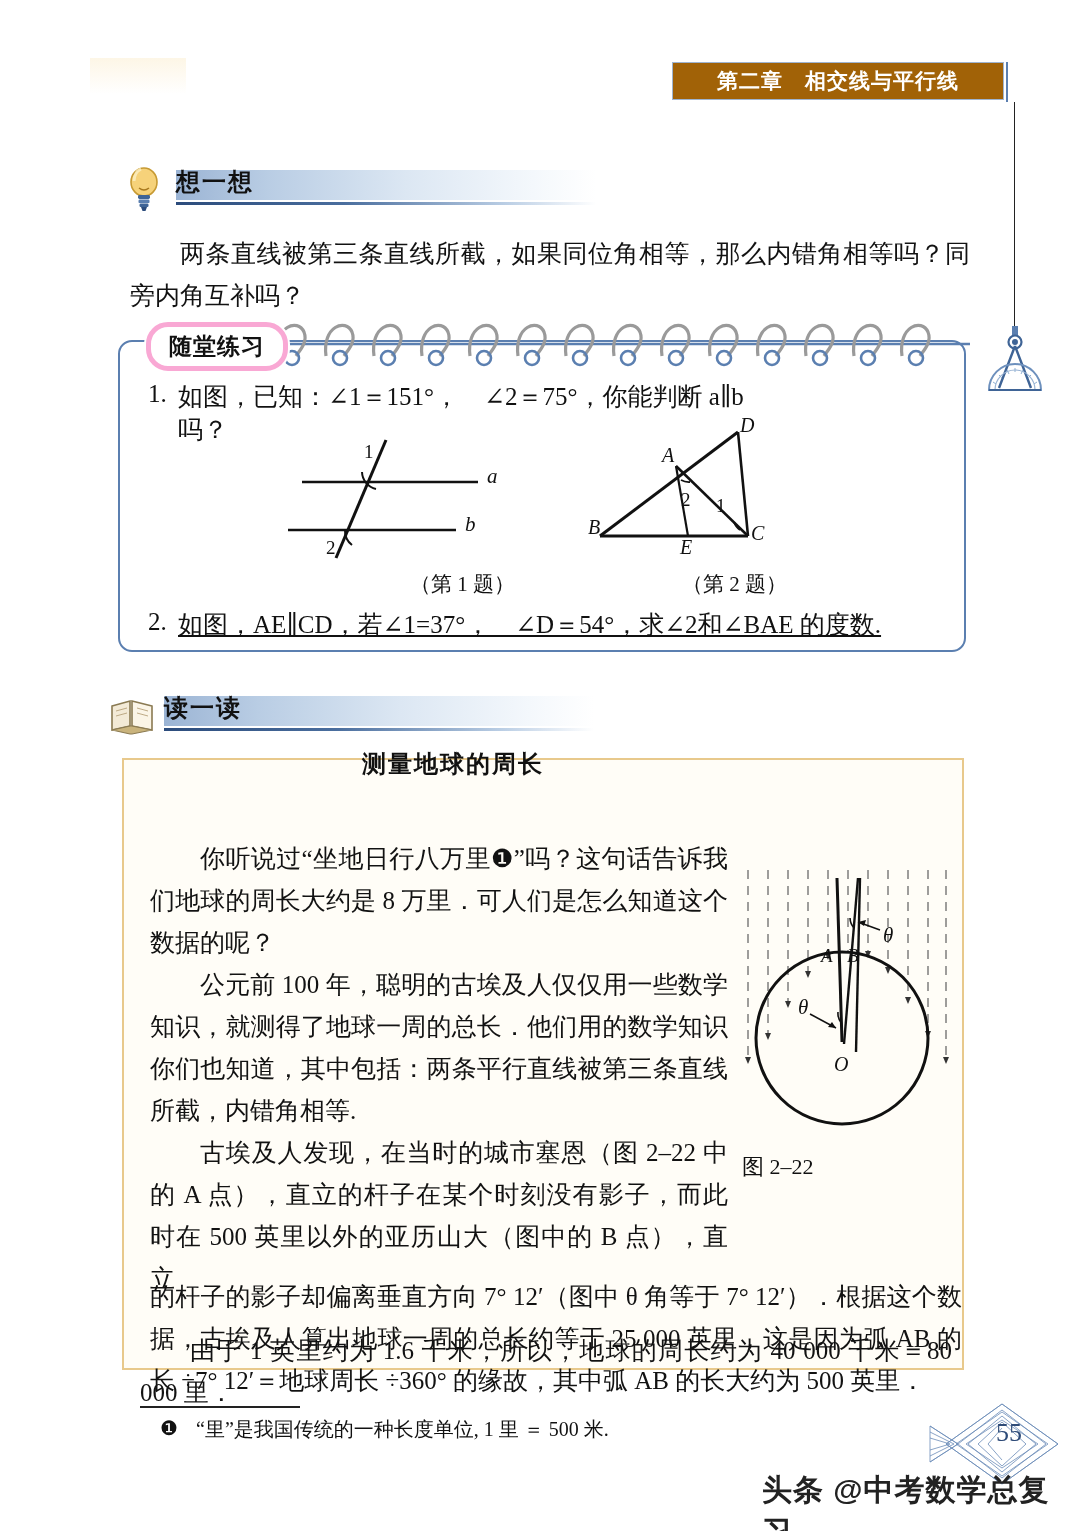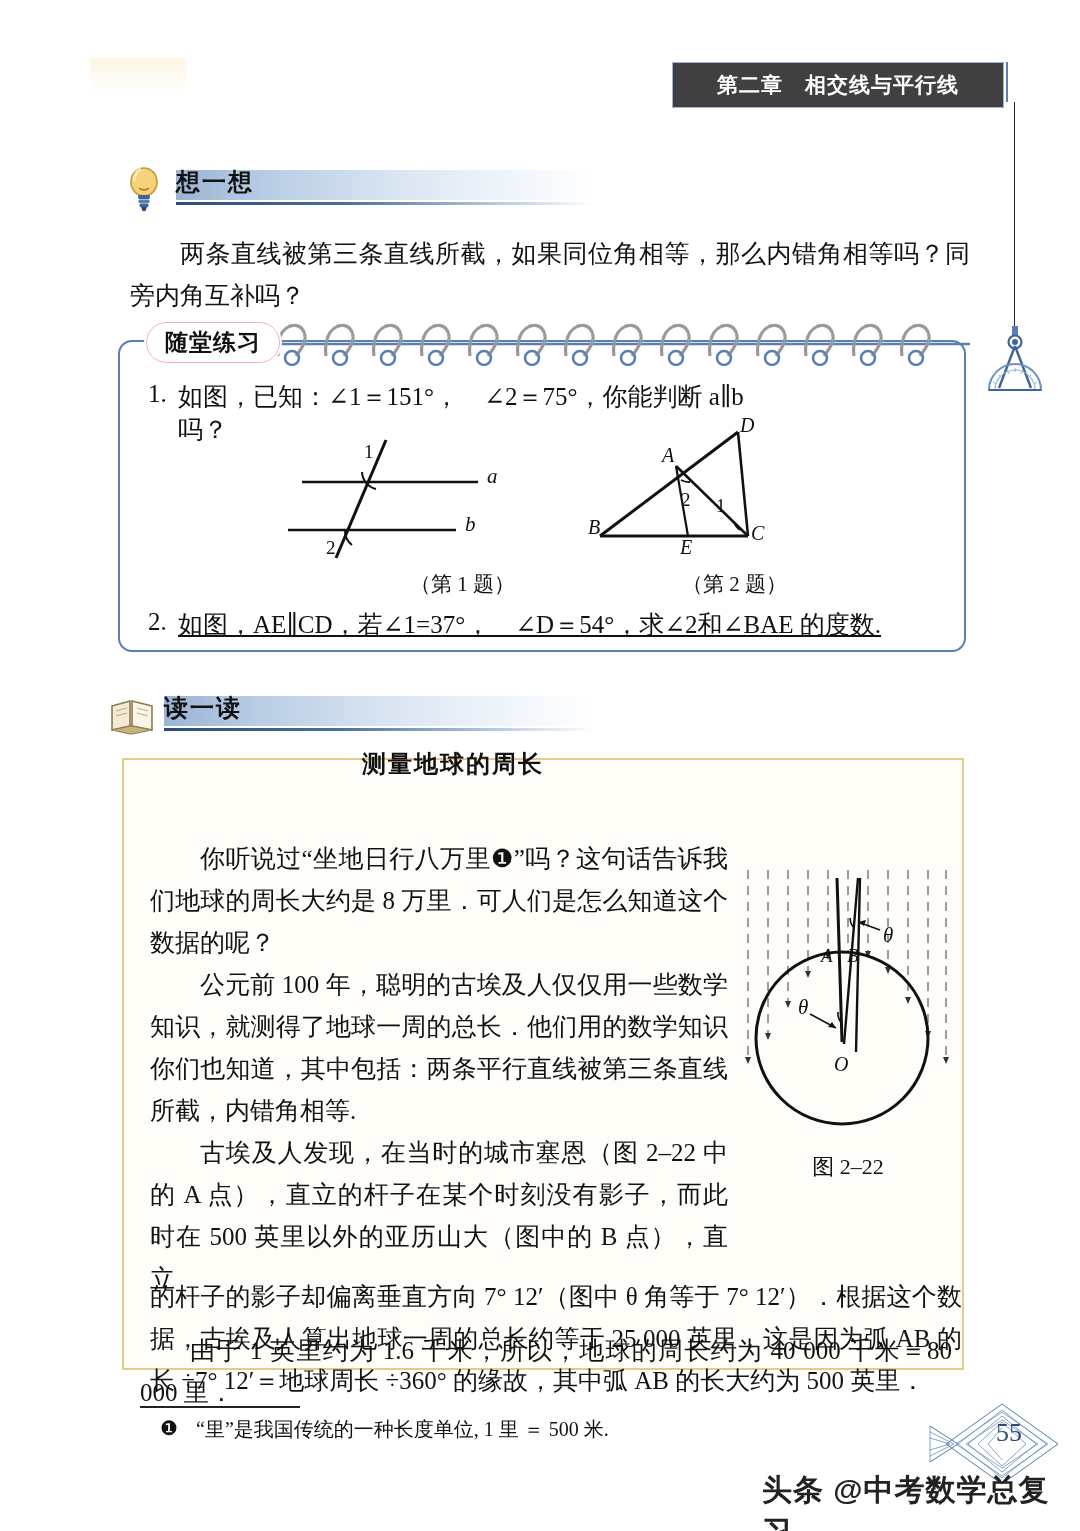--- a/index.html
+++ b/index.html
@@ -18,22 +18,22 @@
     overflow: hidden;
     background: #ffffff;
   }
 
   
   .chapter-header {
     position: absolute;
     top: 62px;
     left: 672px;
     width: 332px;
-    height: 46px;
-    background: #404040;
+    height: 38px;
+    background: #a16207;
     border: 1px solid #9fb4d0;
     color: #ffffff;
     font-family: "Liberation Sans", sans-serif;
     font-weight: bold;
     font-size: 21px;
     letter-spacing: 1px;
     display: flex;
     align-items: center;
     justify-content: center;
     box-sizing: border-box;
@@ -142,21 +142,21 @@
     border-radius: 14px;
     background: #e8eef6;
     z-index: -1;
   }
   .practice-tab {
     position: absolute;
     left: 146px;
     top: 322px;
     padding: 4px 18px;
     background: #ffffff;
-    border: 1px solid #f9a8d4;
+    border: 5px solid #f9a8d4;
     border-radius: 22px;
     box-shadow: 0 0 0 2px #ffffff;
     font-family: "Liberation Sans", sans-serif;
     font-weight: bold;
     font-size: 23px;
     letter-spacing: 1px;
     color: #111;
     z-index: 6;
   }
   .spiral-wrap {
@@ -203,21 +203,20 @@
     font-family: "Liberation Sans", sans-serif;
     font-weight: bold;
     font-size: 24px;
     letter-spacing: 2px;
     color: #111;
     padding-left: 31px;
   }
   .fig-label {
     position: absolute;
     font-size: 22px;
-    text-align: center;
     color: #111;
   }
 
   
   .footnote-rule {
     position: absolute;
     left: 140px;
     top: 1406px;
     width: 160px;
     height: 2px;

